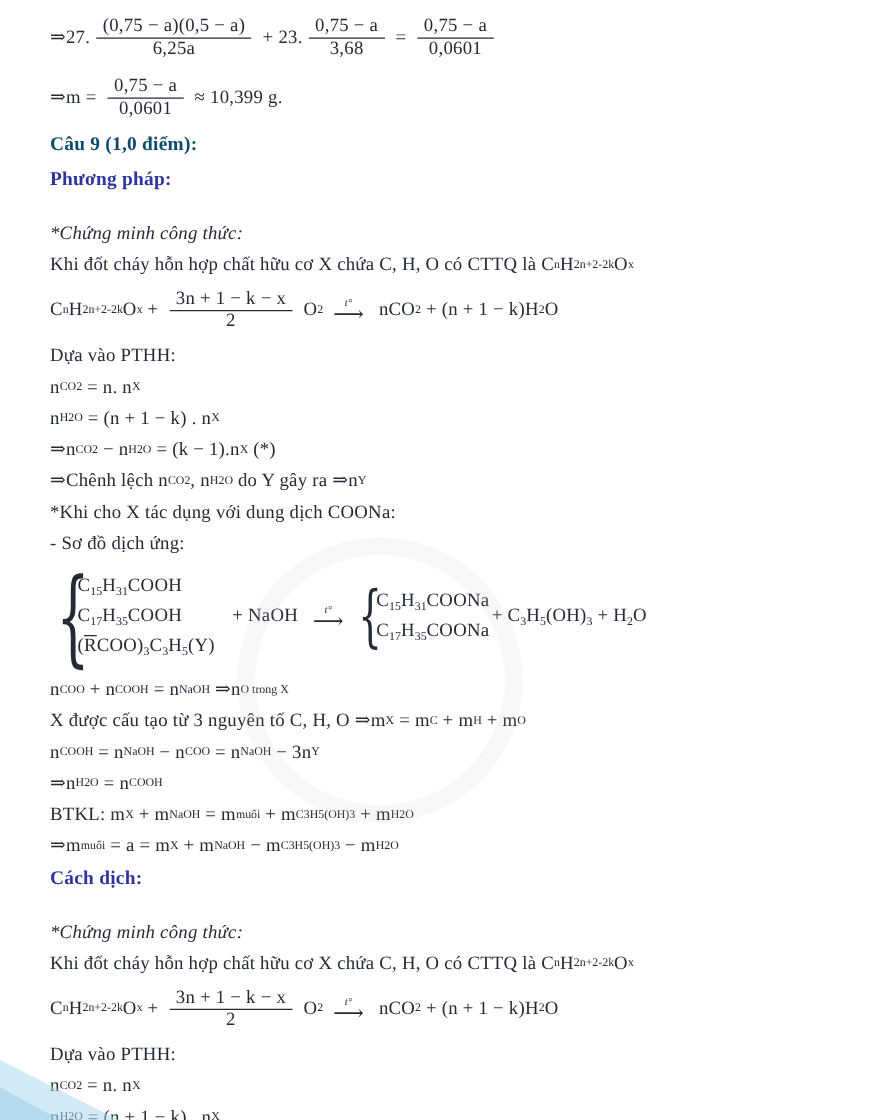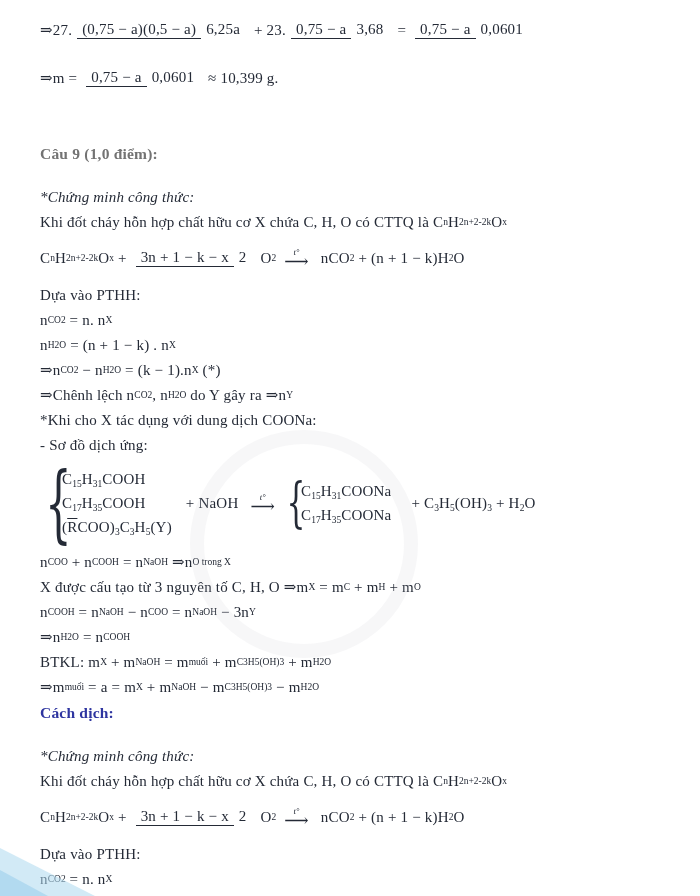--- a/index.html
+++ b/index.html
@@ -12,48 +12,48 @@
     position:relative;width:584px;height:896px;box-sizing:border-box;
     padding:6px 30px 15px 40px;overflow:hidden;
   }
   .line{
     position:relative;font-size:15px;line-height:24px;min-height:24px;
     display:flex;align-items:center;flex-wrap:nowrap;white-space:pre;
     letter-spacing:.2px;
   }
   .line.math,.line.text{height:25px;}
   .line.math-frac{height:48px;}
-  .line.heading-red{height:28px;font-weight:bold;color:#737373;font-size:15.5px;margin-top:38px;}
+  .line.heading-red{height:28px;font-weight:bold;color:#0c4a6e;font-size:15.5px;}
   .line.heading-blue{height:28px;font-weight:bold;color:#2e35a0;font-size:15.5px;}
   .line.italic{height:25px;font-style:italic;margin-top:16px;}
   .line.scheme{height:92px;}
   sub{font-size:9.5px;line-height:0;vertical-align:-3px;letter-spacing:0;}
   .frac{
-    display:inline-flex;flex-direction:row;
+    display:inline-flex;flex-direction:column;align-items:center;
     vertical-align:middle;margin:0 5px;line-height:17px;font-size:15px;
   }
   .frac .num{padding:0 5px;border-bottom:1px solid #242a36;}
   .frac .den{padding:0 5px;}
   .rxn-arrow{
     display:inline-flex;flex-direction:column;align-items:center;
     margin:0 8px;line-height:9px;
   }
   .rxn-arrow .lbl{font-size:8.5px;font-style:italic;line-height:8px;}
   .rxn-arrow .shaft{font-size:17px;line-height:12px;}
   .ov{text-decoration:overline;}
   .brace{
     display:inline-block;font-weight:400;transform-origin:center;
     font-family:"DejaVu Serif",serif;margin-right:2px;
   }
   .brace.b3{font-size:84px;transform:scale(.5,1);width:20px;line-height:84px;}
   .brace.b2{font-size:54px;transform:scale(.55,1);width:16px;line-height:54px;}
   .scheme-col{display:flex;flex-direction:column;justify-content:center;}
   .scheme-col .scheme-item{line-height:24px;white-space:pre;}
   .scheme-mid{margin:0 4px 0 14px;}
-  .scheme-tail{margin-left:20px;}
+  .scheme-tail{margin-left:2px;}
   .wm-triangle{
     position:absolute;left:0;bottom:0;width:0;height:0;
     border-left:95px solid rgba(173,216,238,.55);
     border-top:48px solid transparent;
   }
   .wm-triangle2{
     position:absolute;left:0;bottom:0;width:0;height:0;
     border-left:48px solid rgba(140,200,232,.45);
     border-top:26px solid transparent;
   }
@@ -63,20 +63,21 @@
   }
 </style>
 </head>
 <body>
 
 <div id="page">
   <div id="doc">
       <div class="line math-frac">⇒27.<span class="frac"><span class="num">(0,75 − a)(0,5 − a)</span><span class="den">6,25a</span></span> + 23.<span class="frac"><span class="num">0,75 − a</span><span class="den">3,68</span></span> = <span class="frac"><span class="num">0,75 − a</span><span class="den">0,0601</span></span></div>
       <div class="line math-frac">⇒m = <span class="frac"><span class="num">0,75 − a</span><span class="den">0,0601</span></span> ≈ 10,399 g.</div>
       <div class="line heading-red">Câu 9 (1,0 điểm):</div>
+      <div class="line heading-blue">Phương pháp:</div>
       <div class="line italic">*Chứng minh công thức:</div>
       <div class="line text">Khi đốt cháy hỗn hợp chất hữu cơ X chứa C, H, O có CTTQ là C<sub>n</sub>H<sub>2n+2-2k</sub>O<sub>x</sub></div>
       <div class="line math-frac">C<sub>n</sub>H<sub>2n+2-2k</sub>O<sub>x</sub> + <span class="frac"><span class="num">3n + 1 − k − x</span><span class="den">2</span></span> O<sub>2</sub> <span class="rxn-arrow"><span class="lbl">t°</span><span class="shaft">⟶</span></span> nCO<sub>2</sub> + (n + 1 − k)H<sub>2</sub>O</div>
       <div class="line text">Dựa vào PTHH:</div>
       <div class="line math">n<sub>CO2</sub> = n. n<sub>X</sub></div>
       <div class="line math">n<sub>H2O</sub> = (n + 1 − k) . n<sub>X</sub></div>
       <div class="line math">⇒n<sub>CO2</sub> − n<sub>H2O</sub> = (k − 1).n<sub>X</sub> (*)</div>
       <div class="line math">⇒Chênh lệch n<sub>CO2</sub>, n<sub>H2O</sub> do Y gây ra ⇒n<sub>Y</sub></div>
       <div class="line text">*Khi cho X tác dụng với dung dịch COONa:</div>
       <div class="line text">- Sơ đồ dịch ứng:</div>

